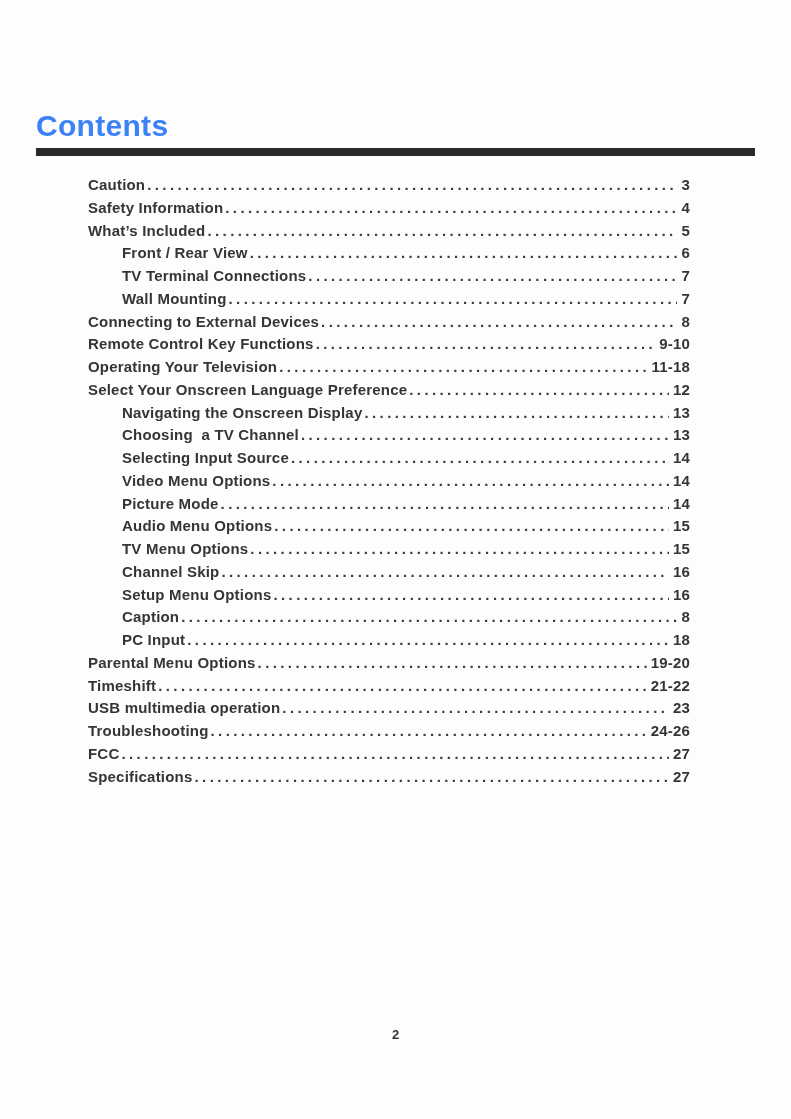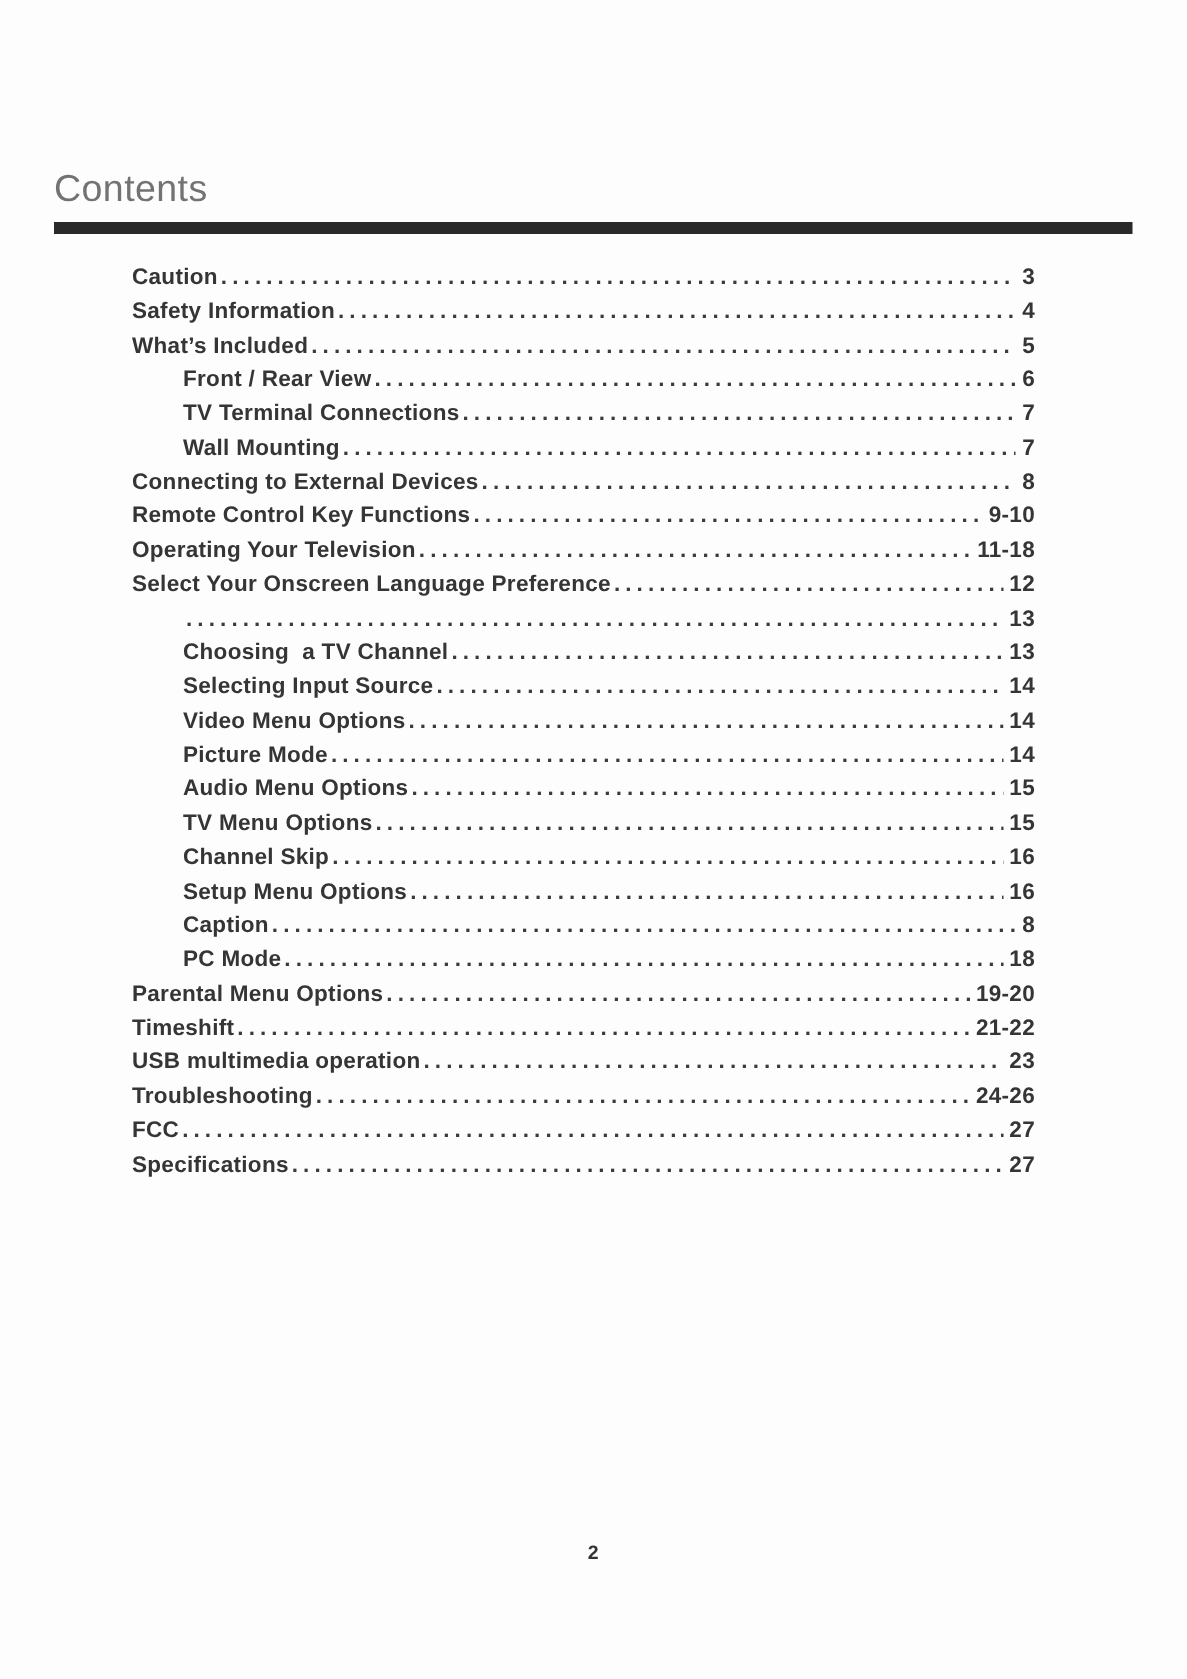--- a/index.html
+++ b/index.html
@@ -17,25 +17,25 @@
   .page {
     position: absolute;
     inset: 0;
     background: #fdfdfd;
   }
   .title {
     position: absolute;
     left: 36px;
     top: 113px;
     margin: 0;
-    font-size: 25px;
+    font-size: 30px;
     line-height: 26px;
-    font-weight: 400;
+    font-weight: 700;
     letter-spacing: 0.3px;
-    color: #737373;
+    color: #3b82f6;
   }
   .rule {
     position: absolute;
     left: 36px;
     top: 148px;
     width: 719px;
     height: 8px;
     background: #2a2a2a;
   }
   .toc {
@@ -137,20 +137,21 @@
         <span class="toc-label">Operating Your Television</span>
         <span class="toc-dots"></span>
         <span class="toc-page">11-18</span>
       </div>
       <div class="toc-row">
         <span class="toc-label">Select Your Onscreen Language Preference</span>
         <span class="toc-dots"></span>
         <span class="toc-page">12</span>
       </div>
       <div class="toc-row indent">
+        <span class="toc-label">Navigating the Onscreen Display</span>
         <span class="toc-dots"></span>
         <span class="toc-page">13</span>
       </div>
       <div class="toc-row indent">
         <span class="toc-label">Choosing  a TV Channel</span>
         <span class="toc-dots"></span>
         <span class="toc-page">13</span>
       </div>
       <div class="toc-row indent">
         <span class="toc-label">Selecting Input Source</span>
@@ -186,21 +187,21 @@
         <span class="toc-label">Setup Menu Options</span>
         <span class="toc-dots"></span>
         <span class="toc-page">16</span>
       </div>
       <div class="toc-row indent">
         <span class="toc-label">Caption</span>
         <span class="toc-dots"></span>
         <span class="toc-page">8</span>
       </div>
       <div class="toc-row indent">
-        <span class="toc-label">PC Mode</span>
+        <span class="toc-label">PC Input</span>
         <span class="toc-dots"></span>
         <span class="toc-page">18</span>
       </div>
       <div class="toc-row">
         <span class="toc-label">Parental Menu Options</span>
         <span class="toc-dots"></span>
         <span class="toc-page">19-20</span>
       </div>
       <div class="toc-row">
         <span class="toc-label">Timeshift</span>

